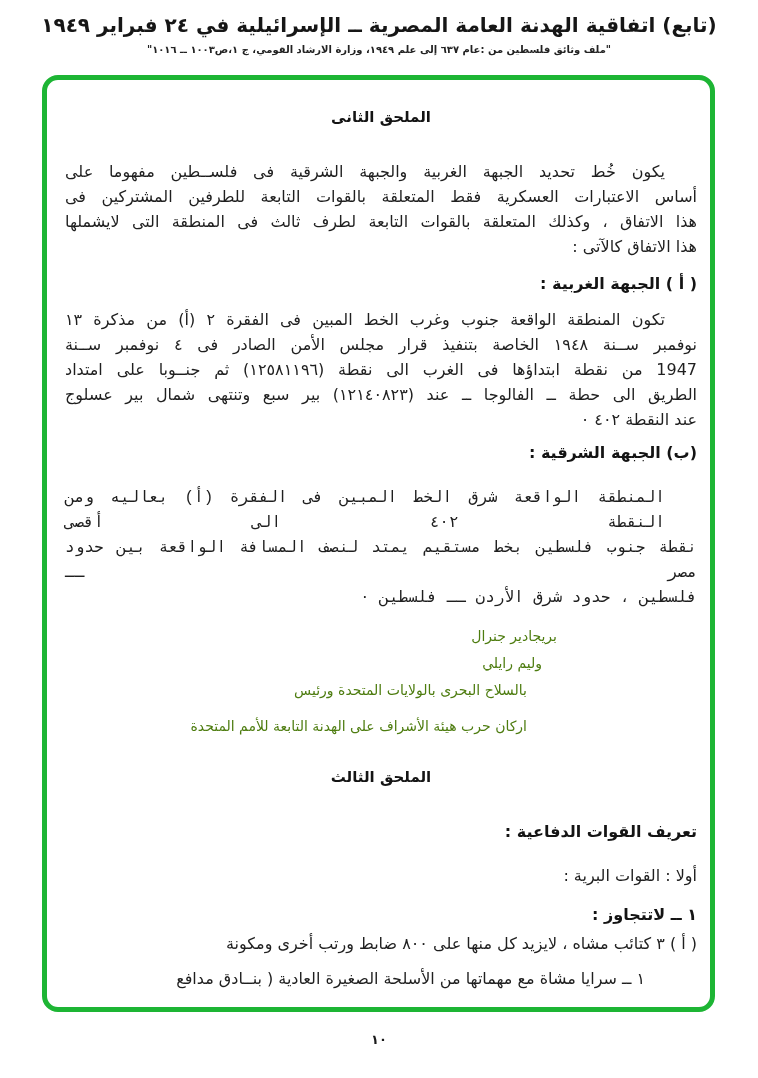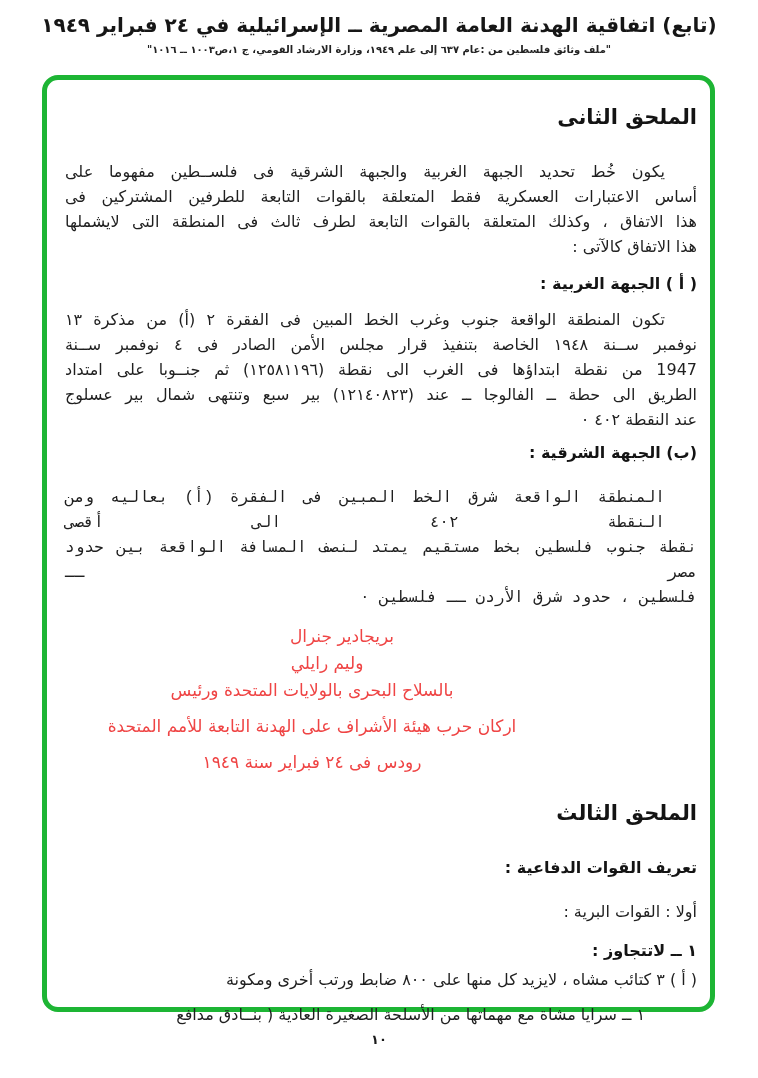--- a/index.html
+++ b/index.html
@@ -43,23 +43,23 @@
     width: 673px;
     height: 937px;
     box-sizing: border-box;
     border: 5px solid #1db534;
     border-radius: 16px;
     padding: 0 13px 0 18px;
     background: #ffffff;
   }
   .annex-title {
     margin: 26px 0 0 0;
-    font-size: 21px;
+    font-size: 15px;
     font-weight: bold;
-    text-align: right;
+    text-align: center;
     line-height: 22px;
     color: #141414;
   }
   .annex3-title { margin-top: 26px; }
   .para { font-size: 16px; line-height: 25px; color: #1f1f1f; }
   .p1 { margin-top: 31px; }
   .p2 { margin-top: 12px; }
   .p3 { margin-top: 22px; font-family: Liberation Mono, monospace; }
   .line { min-height: 25px; }
   .just {
@@ -73,23 +73,23 @@
     font-weight: bold;
     line-height: 22px;
     color: #141414;
   }
   .sec-a { margin-top: 14px; }
   .sec-b { margin-top: 10px; }
   .sig {
     margin-top: 12px;
     margin-right: 170px;
     width: 430px;
-    text-align: center;
-    font-size: 17px;
-    color: #ef4444;
+    text-align: right;
+    font-size: 14px;
+    color: #4d7c0f;
   }
   .sig .sig-line { line-height: 27px; }
   .sig .gap { margin-top: 9px; }
   .sig .shift1 { transform: translateX(30px); }
   .sig .shift2 { transform: translateX(15px); }
   .def-heading { margin-top: 33px; }
   .first-heading {
     margin-top: 22px;
     font-size: 16px;
     line-height: 22px;
@@ -147,21 +147,20 @@
       <div class="line just indent">المنطقة الواقعة شرق الخط المبين فى الفقرة (أ) بعاليه ومن النقطة ٤٠٢ الى أقصى</div>
       <div class="line just">نقطة جنوب فلسطين بخط مستقيم يمتد لنصف المسافة الواقعة بين حدود مصر ــ</div>
       <div class="line last">فلسطين ، حدود شرق الأردن ــ فلسطين ٠</div>
     </div>
 
     <div class="sig">
       <div class="sig-line shift1">بريجادير جنرال</div>
       <div class="sig-line shift2">وليم رايلي</div>
       <div class="sig-line">بالسلاح البحرى بالولايات المتحدة ورئيس</div>
       <div class="sig-line gap">اركان حرب هيئة الأشراف على الهدنة التابعة للأمم المتحدة</div>
-      <div class="sig-line gap">رودس فى ٢٤ فبراير سنة ١٩٤٩</div>
     </div>
 
     <div class="annex-title annex3-title">الملحق الثالث</div>
 
     <div class="sec-heading def-heading">تعريف القوات الدفاعية :</div>
 
     <div class="first-heading">أولا : القوات البرية :</div>
 
     <div class="sec-heading item1-heading">١ ــ لاتتجاوز :</div>
 

